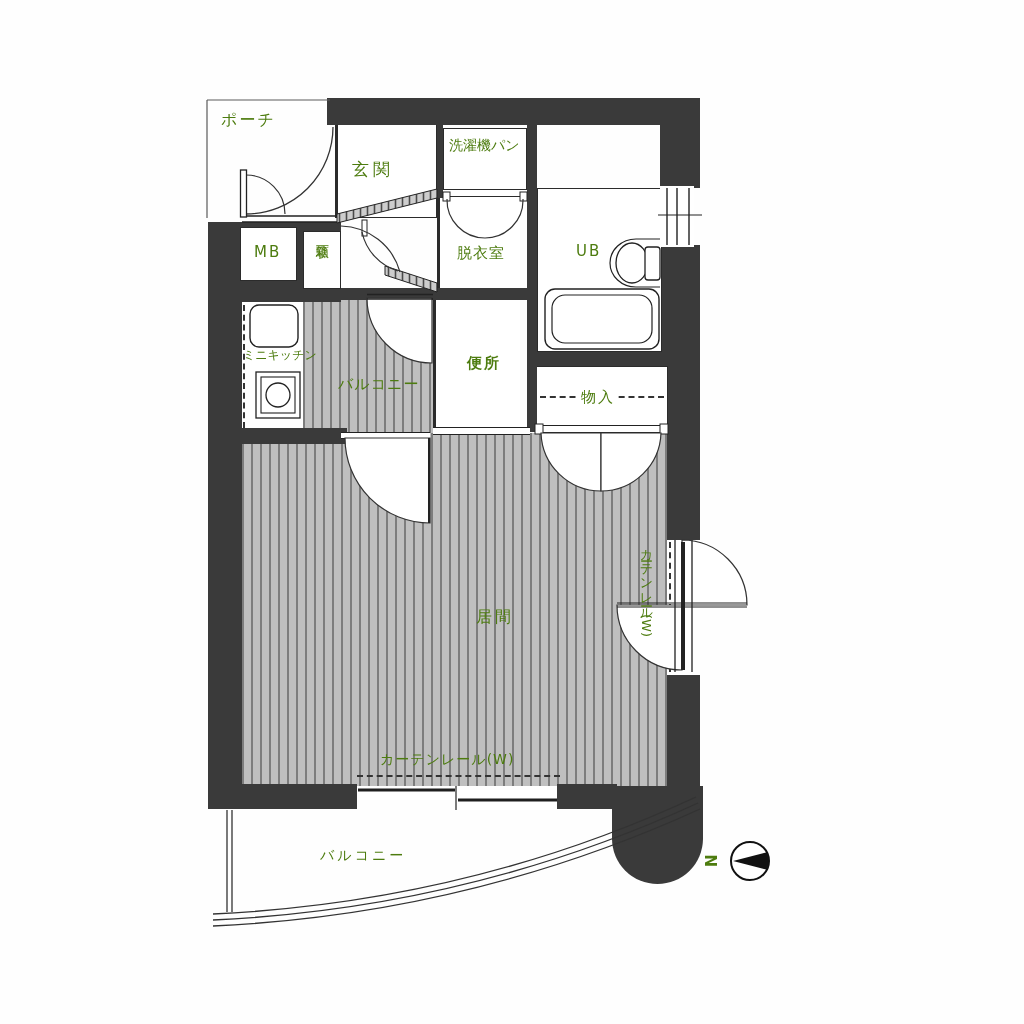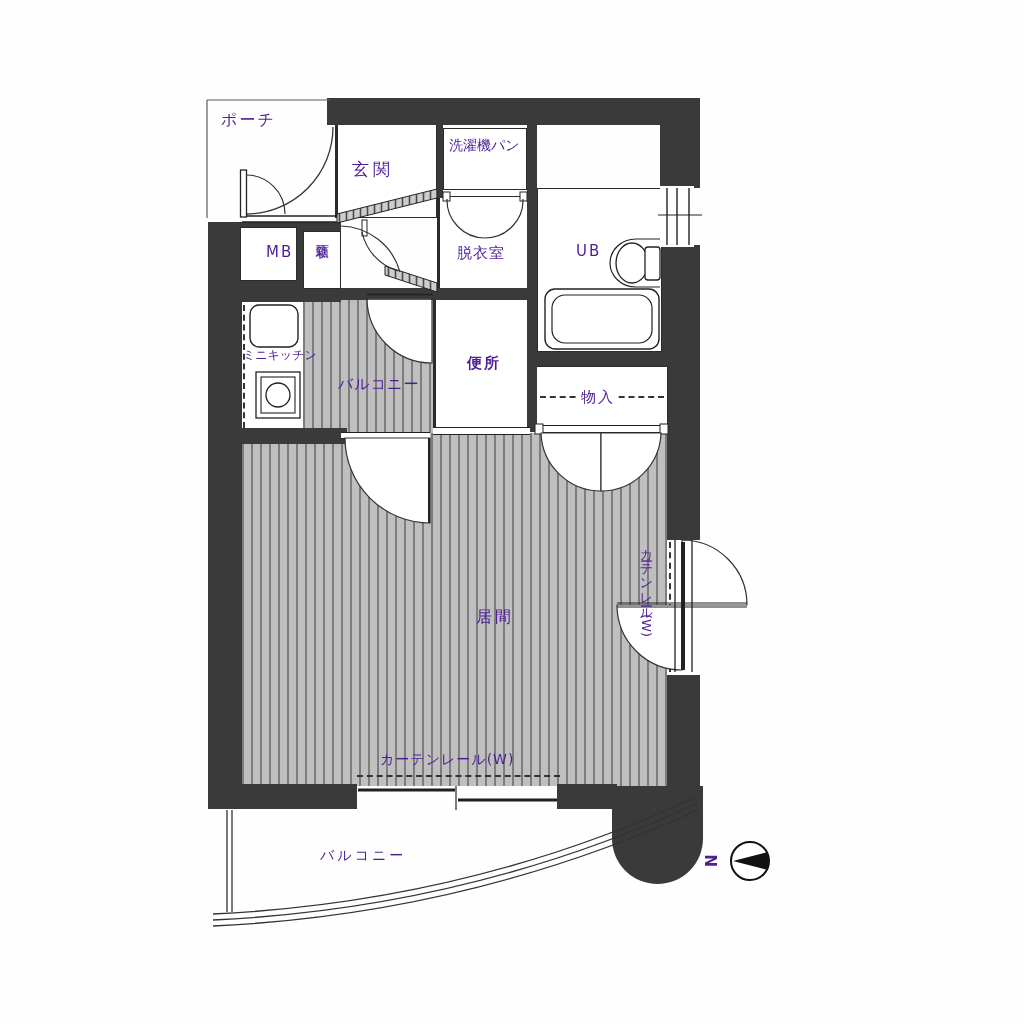--- a/index.html
+++ b/index.html
@@ -1,17 +1,17 @@
 <!DOCTYPE html>
 <html><head>
 <meta charset="utf-8">
 <style>
   html,body{margin:0;padding:0;background:#ffffff;}
   #plan{position:relative;width:1024px;height:1024px;background:#fefefe;overflow:hidden;
-        font-family:"DejaVu Sans","Liberation Sans",sans-serif;color:#4c1d95;}
+        font-family:"DejaVu Sans","Liberation Sans",sans-serif;color:#4d7c0f;}
   .wall{position:absolute;background:#3a3a3a;}
   .room{position:absolute;background:#ffffff;border:1.5px solid #2b2b2b;box-sizing:border-box;}
   .stripes{position:absolute;background:repeating-linear-gradient(90deg,#7d7d7d 0 2px,#bfbfbf 2px 9px);}
   .whiteline{position:absolute;background:#ffffff;border-top:1.5px solid #222;border-bottom:1.5px solid #222;box-sizing:border-box;}
   .lbl{position:absolute;white-space:pre;line-height:1.15;}
   .vert{writing-mode:vertical-rl;}
   .upright{writing-mode:vertical-rl;text-orientation:upright;}
   svg{position:absolute;left:0;top:0;}
   .dashline{position:absolute;border-top:2px dashed #333;}
   .vdashline{position:absolute;border-left:2px dashed #333;}
@@ -131,21 +131,21 @@
     <path d="M213,920 Q470,908 698,803" stroke="#333" stroke-width="1.3" fill="none"></path>
     <path d="M213,926 Q470,914 700,809" stroke="#333" stroke-width="1.3" fill="none"></path>
 
     <circle cx="750" cy="861" r="19" fill="#fff" stroke="#111" stroke-width="2"></circle>
     <polygon points="733,861 768,852 768,870" fill="#111"></polygon>
   </svg>
 
   <div class="lbl" style="left:221px;top:111px;font-size:16px;letter-spacing:2px;">ポーチ</div>
   <div class="lbl" style="left:352px;top:160px;font-size:17px;letter-spacing:4px;">玄関</div>
   <div class="lbl" style="left:449px;top:137px;width:74px;font-size:14px;">洗濯機パン</div>
-  <div class="lbl" style="left:266px;top:244px;font-size:15px;letter-spacing:2px;">MB</div>
+  <div class="lbl" style="left:254px;top:244px;font-size:15px;letter-spacing:2px;">MB</div>
   <div class="lbl upright" style="left:314px;top:235px;font-size:13px;">下駄箱</div>
   <div class="lbl" style="left:457px;top:245px;font-size:15px;letter-spacing:1px;">脱衣室</div>
   <div class="lbl" style="left:576px;top:243px;font-size:15px;letter-spacing:2px;">UB</div>
   <div class="lbl" style="left:243px;top:349px;font-size:12px;">ミニキッチン</div>
   <div class="lbl" style="left:338px;top:376px;font-size:15px;letter-spacing:1px;">バルコニー</div>
   <div class="lbl" style="left:467px;top:355px;font-size:15px;letter-spacing:2px;font-weight:bold;">便所</div>
   <div class="lbl" style="left:578px;top:389px;font-size:15px;letter-spacing:2px;background:#fff;padding:0 3px;">物入</div>
   <div class="lbl" style="left:476px;top:608px;font-size:16px;letter-spacing:3px;">居間</div>
   <div class="lbl" style="left:380px;top:751px;font-size:14px;letter-spacing:1px;">カーテンレール(W)</div>
   <div class="lbl vert" style="left:638px;top:540px;height:160px;font-size:13px;">カーテンレール(W)</div>

